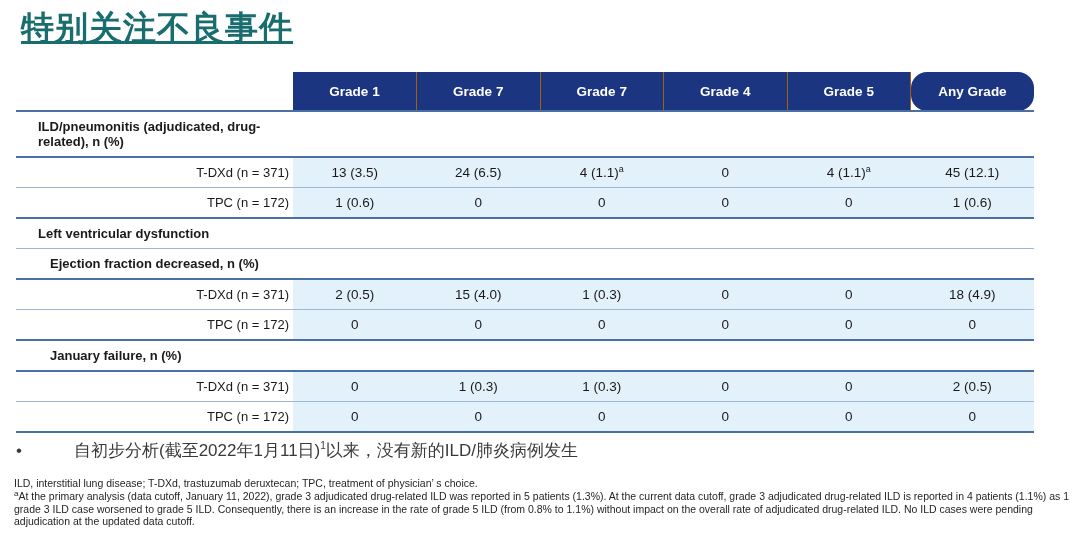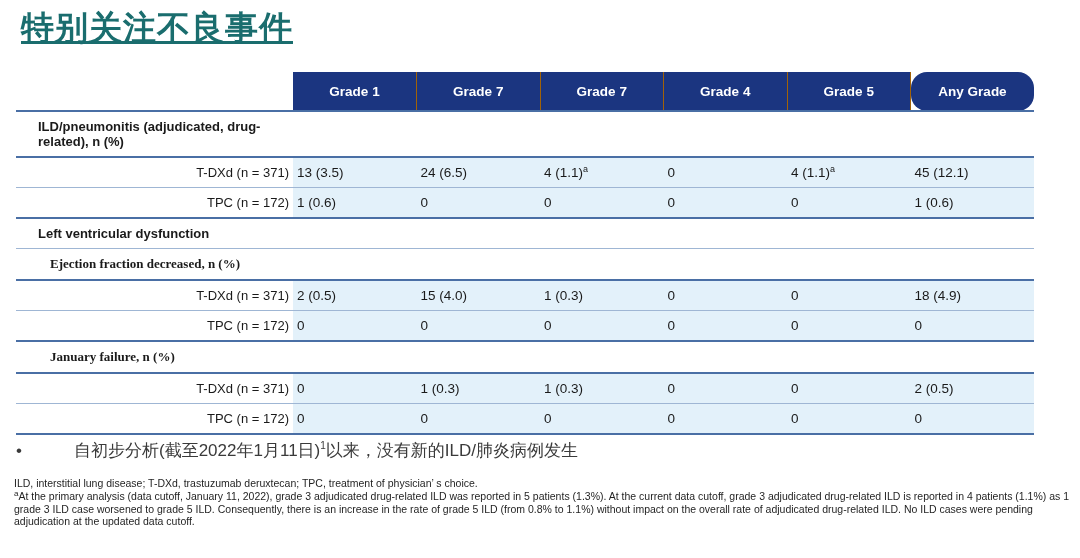--- a/index.html
+++ b/index.html
@@ -66,31 +66,31 @@
   tbody td {
     padding: 7px 4px;
     vertical-align: middle;
     background: #ffffff;
   }
   tbody td.lbl {
     text-align: left;
     font-size: 13px;
   }
   tbody td.val {
-    text-align: left;
+    text-align: center;
     font-size: 13.5px;
     background: #e3f1fa;
   }
 
   tr.section td {
     font-weight: bold;
     background: #ffffff;
   }
   tr.section td.lbl { padding-left: 22px; }
-  tr.section.indent td.lbl { padding-left: 34px; font-family: Liberation Serif, serif; }
+  tr.section.indent td.lbl { padding-left: 34px; }
 
   tr.datarow td.lbl { padding-left: 16px; text-align: right; }
 
   
   tr.bt > td, tr.bt > th { border-top: 2px solid #4a6fa5; }
   tr.thin > td { border-top: 1px solid #9fb6d4; }
   tr.last-row > td { border-bottom: 2px solid #4a6fa5; }
 
   sup { font-size: 9px; vertical-align: super; line-height: 0; }
 

